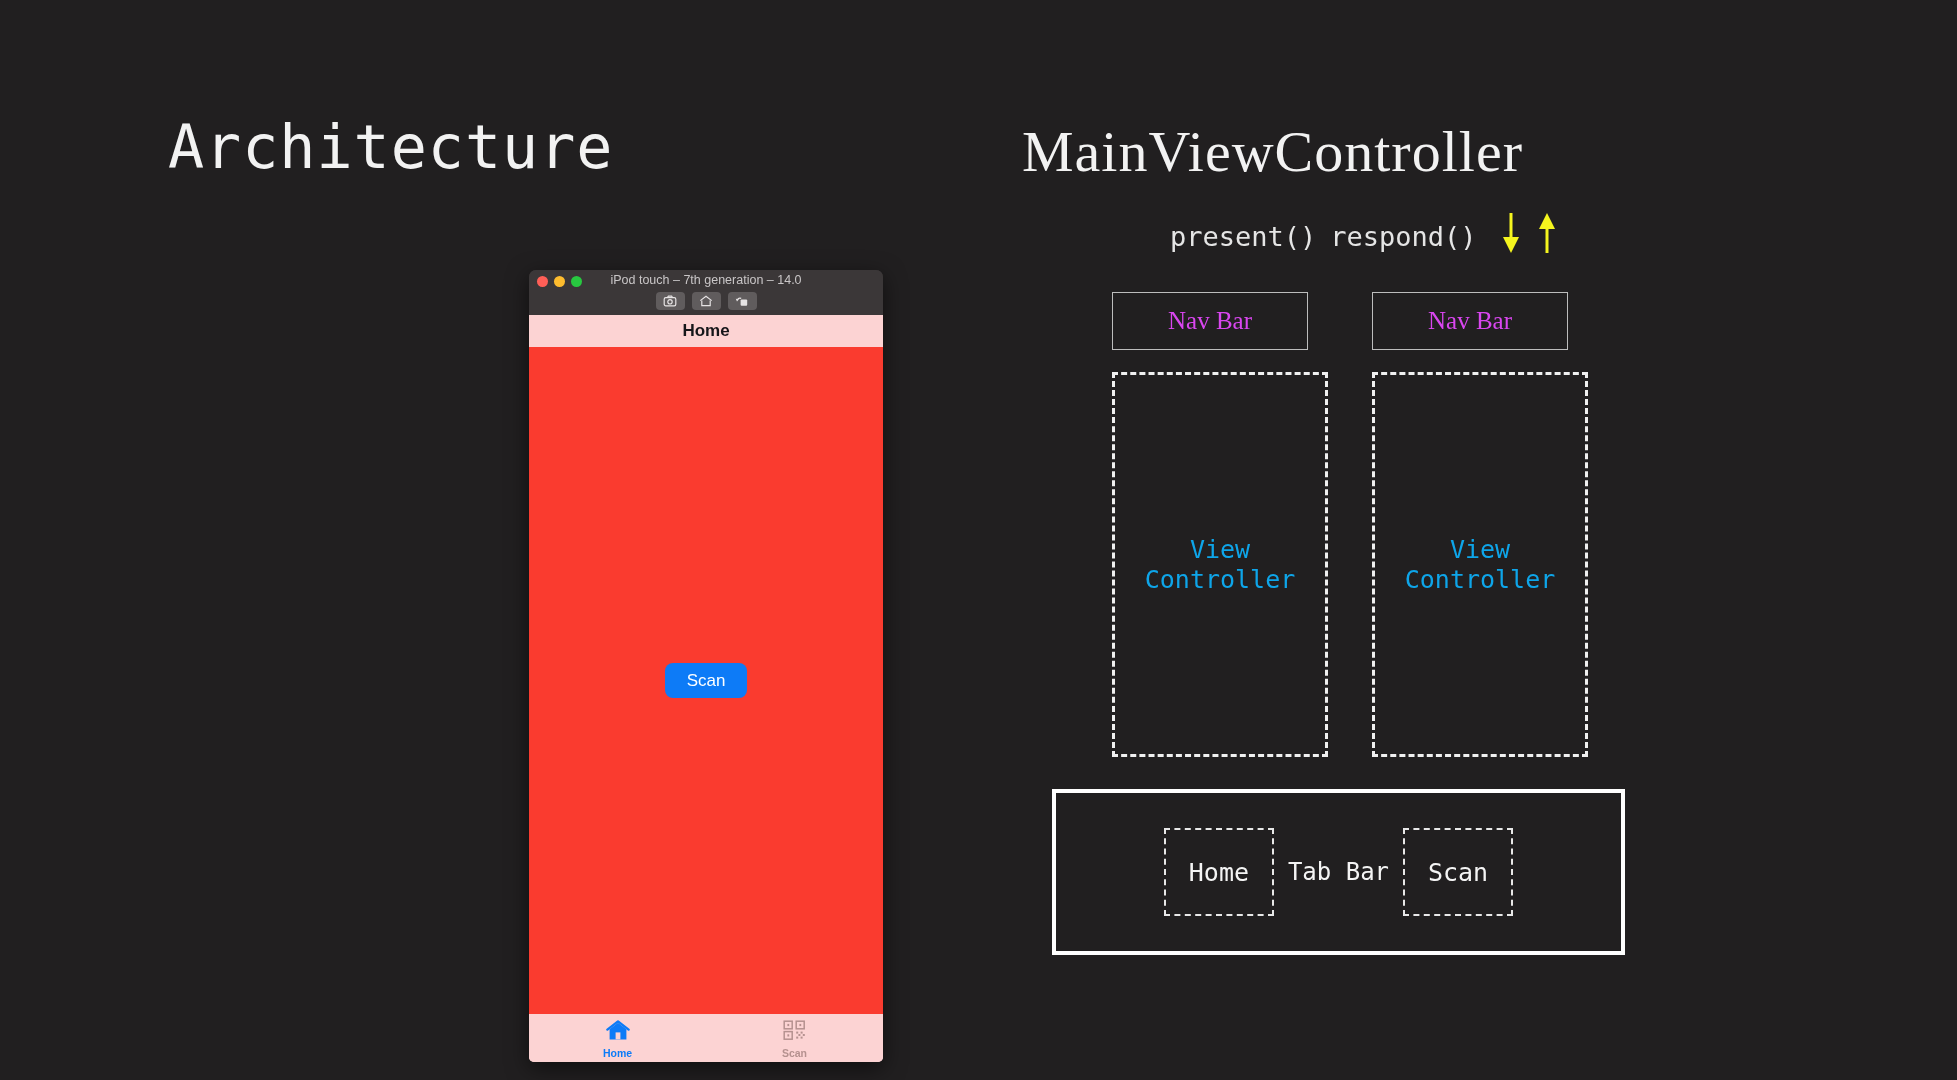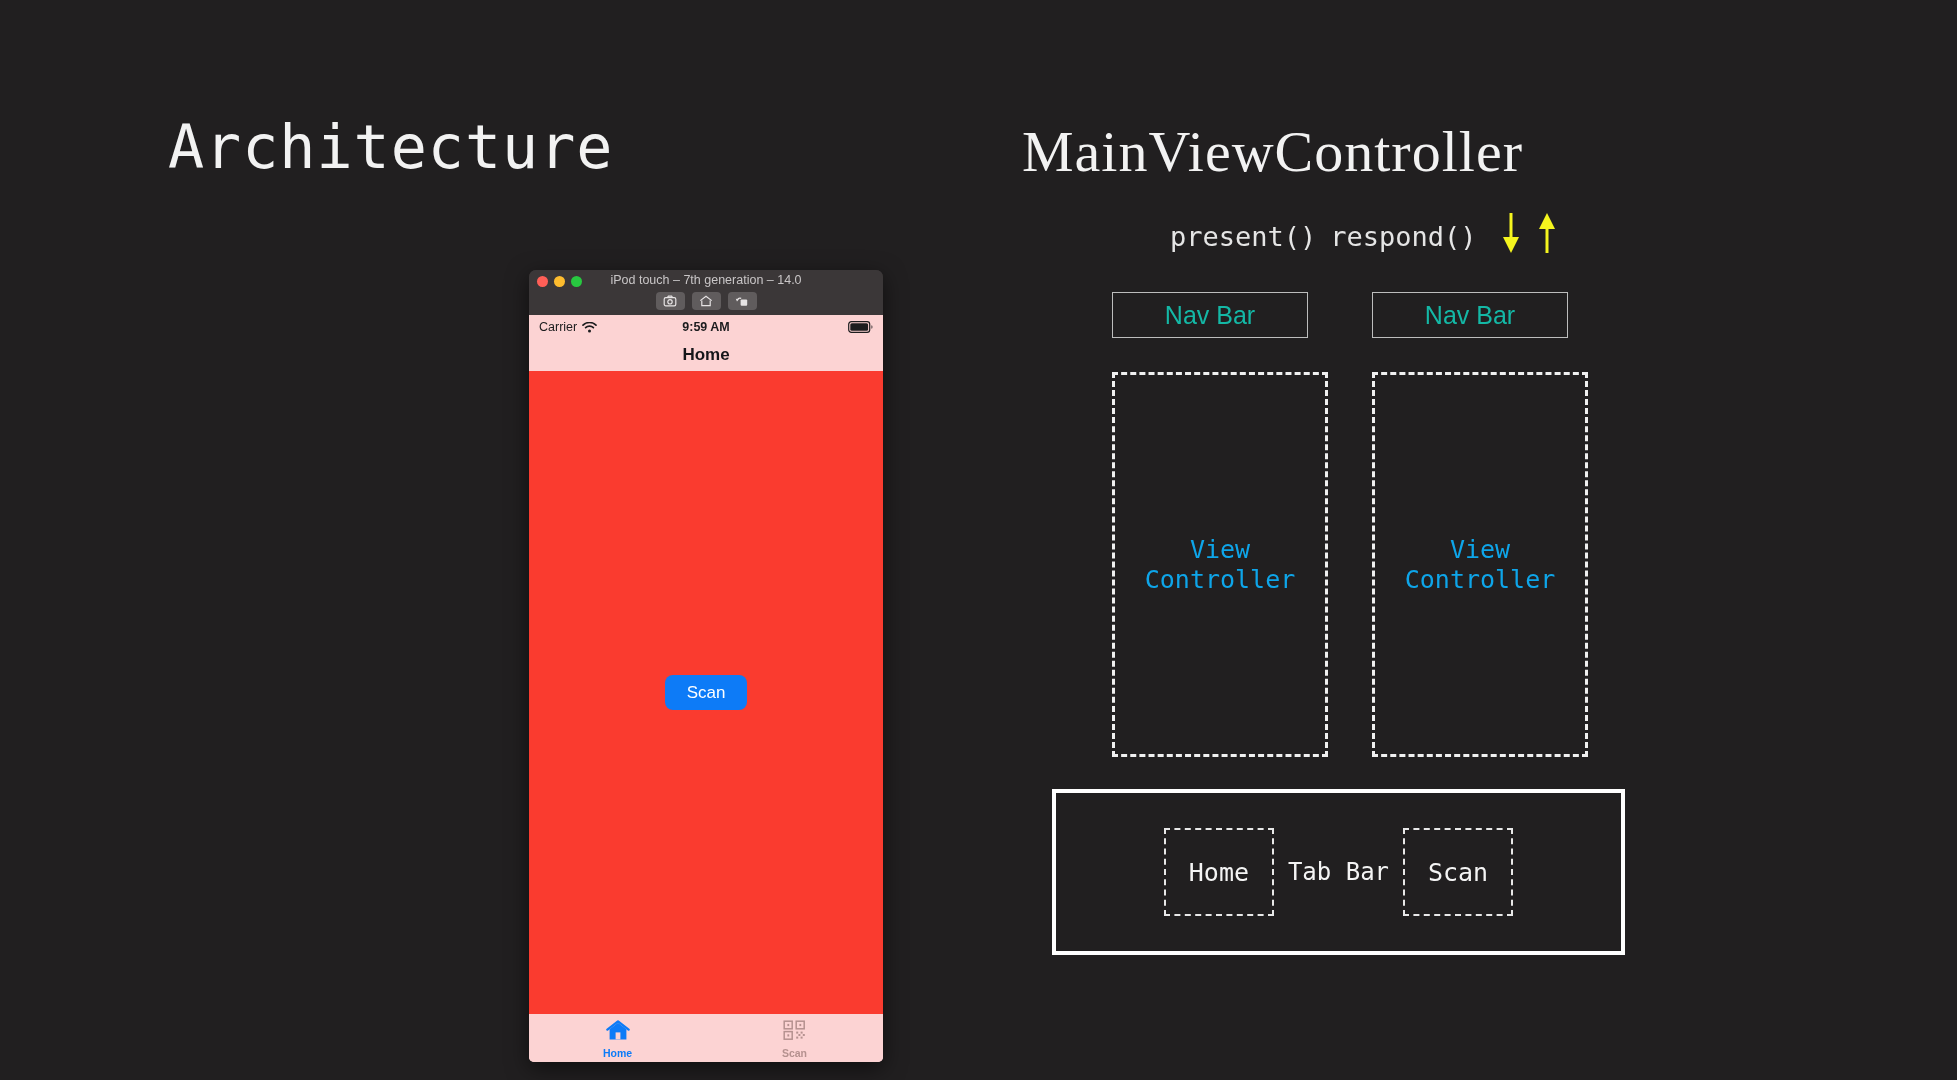--- a/index.html
+++ b/index.html
@@ -176,25 +176,25 @@
     font-size: 10.5px;
     font-weight: 600;
   }
   .tab-item.selected .tab-label { color: #0d7bf7; }
   .tab-item.inactive .tab-label { color: #b5918f; }
 
   
   .navbar-box {
     position: absolute;
     width: 196px;
-    height: 46px;
+    height: 58px;
     border: 1.5px solid #bdbdbd;
     display: flex; align-items: center; justify-content: center;
-    color: #14b8a6;
-    font-family: Liberation Sans, sans-serif;
+    color: #d946ef;
+    font-family: Liberation Serif, serif;
     font-size: 25px;
     white-space: nowrap;
   }
   #navbar-box-left  { left: 1112px; top: 292px; }
   #navbar-box-right { left: 1372px; top: 292px; }
 
   .vc-box {
     position: absolute;
     width: 216px;
     height: 385px;
@@ -301,40 +301,20 @@
           <rect x="5.6" y="4.6" width="6.6" height="6.2" rx="1" fill="#e6e3e4"></rect>
           <path d="M6.2 3.4 A3.4 3.4 0 0 0 2.2 5.0" stroke="#e6e3e4" stroke-width="1.2" fill="none"></path>
           <polygon points="2.0,6.4 0.8,3.8 4.0,4.2" fill="#e6e3e4"></polygon>
         </svg>
       </span>
     </div>
   </div>
 
   <div id="ios-screen">
 
-    <div id="ios-statusbar">
-      <span id="carrier-group">
-        <span id="carrier-label">Carrier</span>
-        <span>
-          <svg width="15" height="11" viewBox="0 0 15 11">
-            <path d="M1 3.2 A9.2 9.2 0 0 1 14 3.2" stroke="#1c1c1e" stroke-width="1.7" fill="none" stroke-linecap="round"></path>
-            <path d="M3.6 5.7 A5.6 5.6 0 0 1 11.4 5.7" stroke="#1c1c1e" stroke-width="1.7" fill="none" stroke-linecap="round"></path>
-            <circle cx="7.5" cy="9.1" r="1.5" fill="#1c1c1e"></circle>
-          </svg>
-        </span>
-      </span>
-      <span id="status-time">9:59 AM</span>
-      <span id="battery-group">
-        <svg width="25" height="12" viewBox="0 0 25 12">
-          <rect x="0.7" y="0.7" width="21" height="10.6" rx="2.6" stroke="#1c1c1e" stroke-width="1.2" fill="none"></rect>
-          <rect x="2.3" y="2.3" width="17.8" height="7.4" rx="1.5" fill="#1c1c1e"></rect>
-          <path d="M23 4.2 v3.6 a1.8 1.8 0 0 0 0-3.6z" fill="#1c1c1e" opacity=".5"></path>
-        </svg>
-      </span>
-    </div>
 
     <div id="ios-navbar">
       <span id="ios-navbar-title">Home</span>
     </div>
 
     <div id="ios-content">
       <button id="scan-button">Scan</button>
     </div>
 
     <div id="ios-tabbar">

